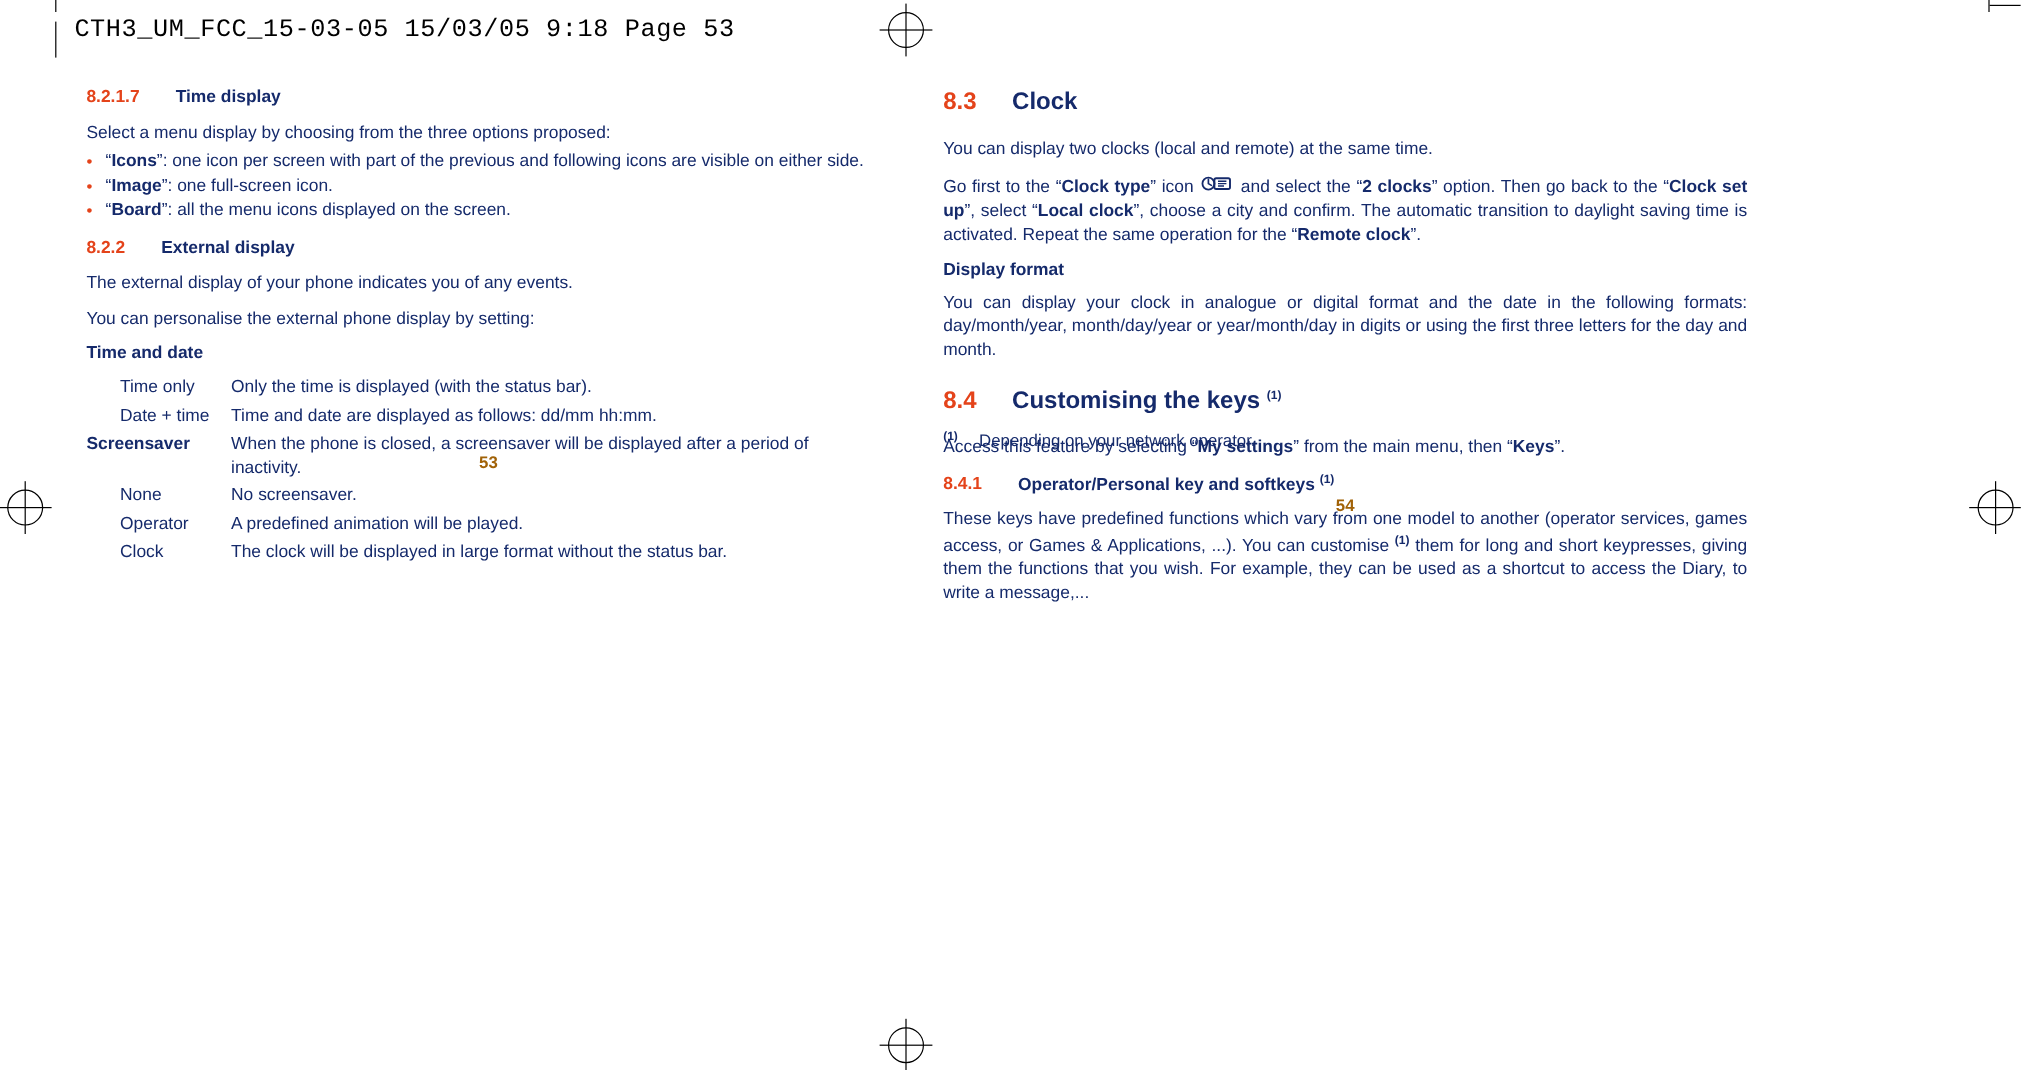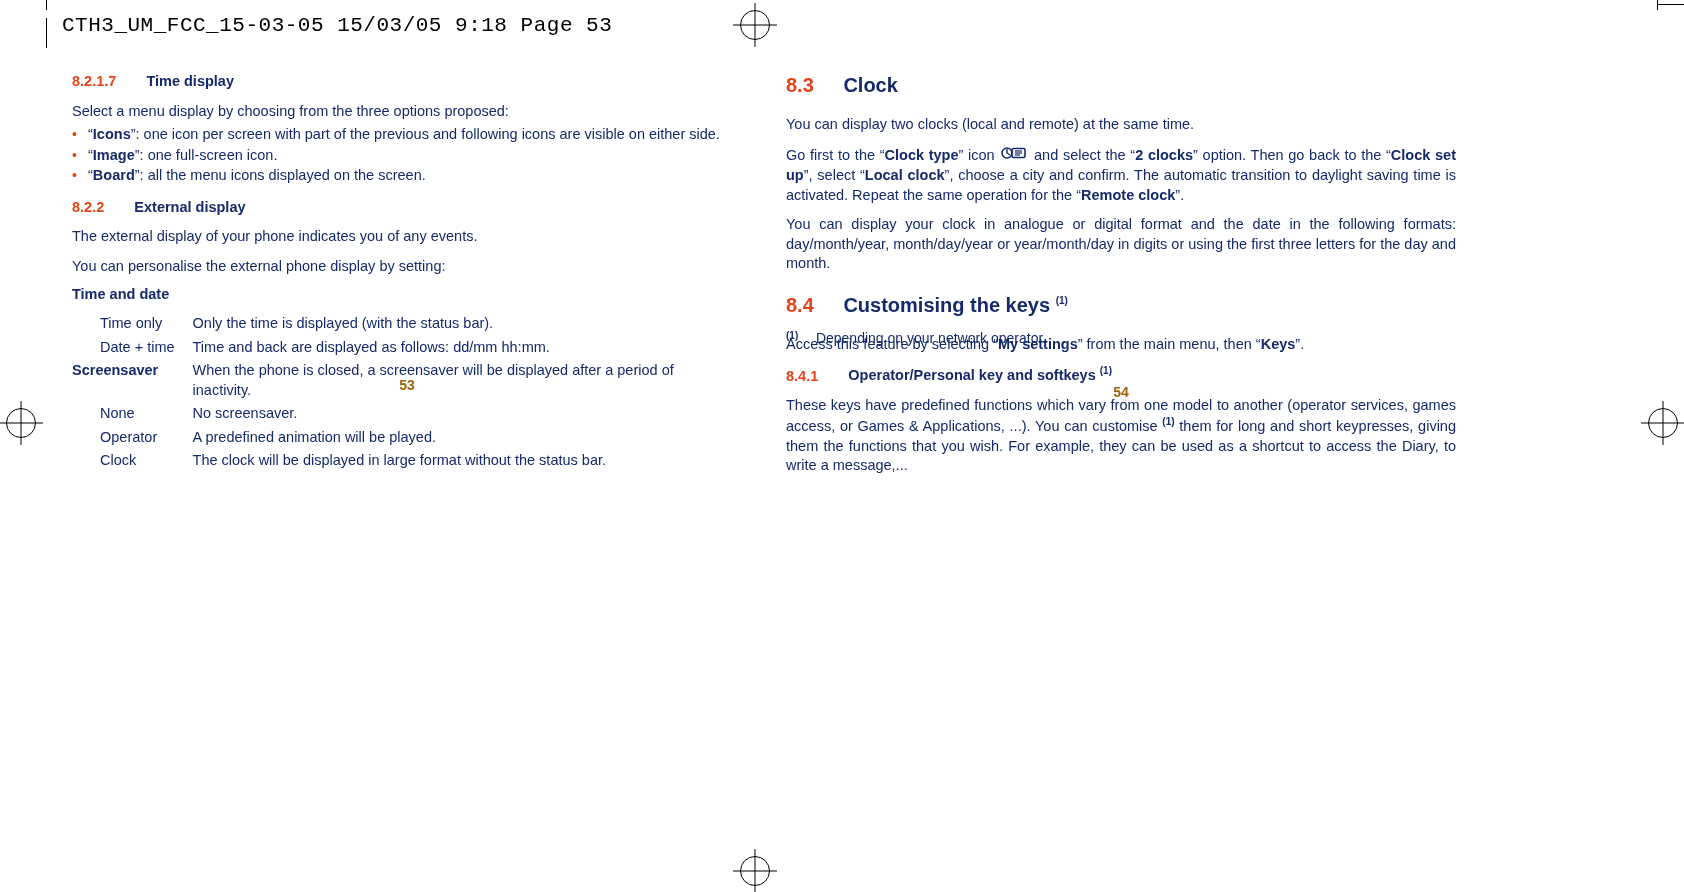--- a/index.html
+++ b/index.html
@@ -155,21 +155,21 @@
 
   <div class="sub-label">Time and date</div>
 
   <div class="tbl">
     <div class="tr">
       <div class="td key k-indent">Time only</div>
       <div class="td">Only the time is displayed (with the status bar).</div>
     </div>
     <div class="tr">
       <div class="td key k-indent">Date + time</div>
-      <div class="td">Time and back are displayed as follows: dd/mm hh:mm.</div>
+      <div class="td">Time and date are displayed as follows: dd/mm hh:mm.</div>
     </div>
     <div class="tr">
       <div class="td key-bold">Screensaver</div>
       <div class="td">When the phone is closed, a screensaver will be displayed after a period of inactivity.</div>
     </div>
     <div class="tr">
       <div class="td key k-indent">None</div>
       <div class="td">No screensaver.</div>
     </div>
     <div class="tr">
@@ -202,20 +202,21 @@
         <path d="M6 8 L6 4.5 M6 8 L8.5 9.5" stroke="#152a6b" stroke-width="1.4" stroke-linecap="round"></path>
         <rect x="11" y="3.5" width="13" height="9" rx="1.5" fill="none" stroke="#152a6b" stroke-width="1.6"></rect>
         <line x1="14" y1="6" x2="21" y2="6" stroke="#152a6b" stroke-width="1.2"></line>
         <line x1="14" y1="8" x2="21" y2="8" stroke="#152a6b" stroke-width="1.2"></line>
         <line x1="14" y1="10" x2="19" y2="10" stroke="#152a6b" stroke-width="1.2"></line>
       </svg>
     </span>
     <span> and select the “</span><span class="bold">2 clocks</span><span>” option. Then go back to the “</span><span class="bold">Clock set up</span><span>”, select “</span><span class="bold">Local clock</span><span>”, choose a city and confirm. The automatic transition to daylight saving time is activated. Repeat the same operation for the “</span><span class="bold">Remote clock</span><span>”.</span>
   </p>
 
+  <div class="sub-label">Display format</div>
   <p>You can display your clock in analogue or digital format and the date in the following formats: day/month/year, month/day/year or year/month/day in digits or using the first three letters for the day and month.</p>
 
   <div class="head-row head-row-lg" style="margin-top:18px;">
     <span class="sec-num">8.4</span>
     <span class="sec-title">
       <span>Customising the keys </span><span class="footnote-sup">(1)</span>
     </span>
   </div>
 
   <p>

